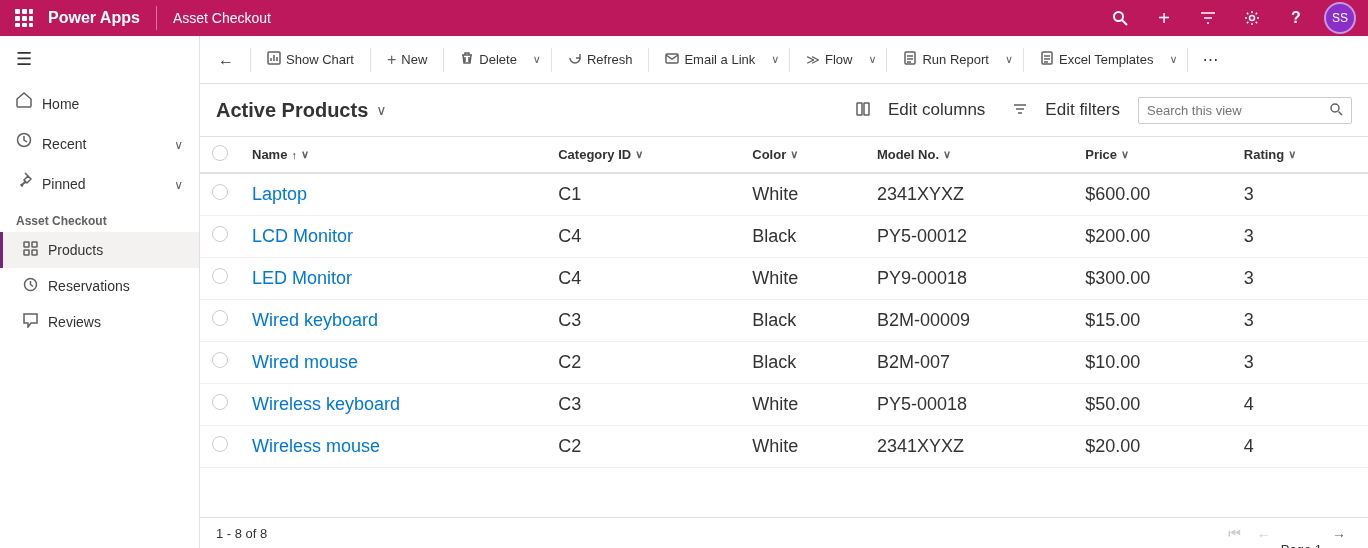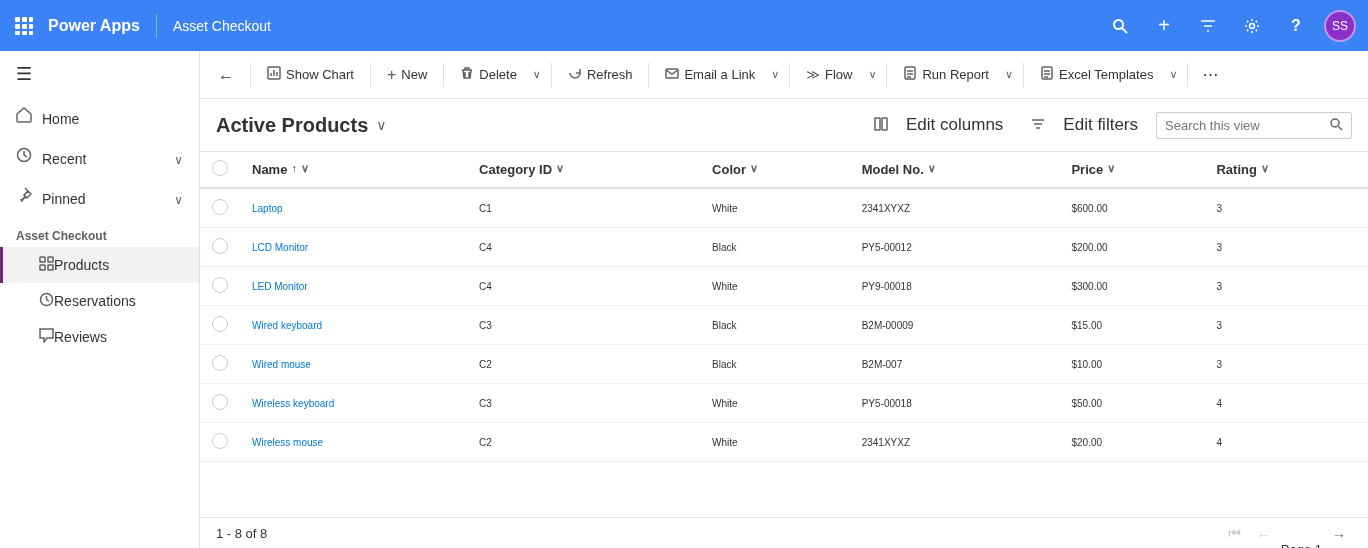--- a/index.html
+++ b/index.html
@@ -1,22 +1,22 @@
 <!DOCTYPE html>
 <html><head>
   <meta charset="utf-8">
   <style>
     * { box-sizing: border-box; margin: 0; padding: 0; }
     body { font-family: 'Segoe UI', sans-serif; font-size: 14px; color: #333; background: #f3f2f1; display: flex; flex-direction: column; height: 548px; overflow: hidden; }
 
     
     .top-nav {
-      background: #3b82f6;
+      background: #be185d;
       color: white;
-      height: 51px;
+      height: 36px;
       display: flex;
       align-items: center;
       padding: 0 12px;
       gap: 12px;
       flex-shrink: 0;
     }
     .top-nav-grid-icon { width: 24px; height: 24px; display: flex; align-items: center; justify-content: center; cursor: pointer; }
     .top-nav-title { font-size: 16px; font-weight: 600; }
     .top-nav-divider { width: 1px; height: 24px; background: rgba(255,255,255,0.4); margin: 0 4px; }
     .top-nav-app-name { font-size: 14px; font-weight: 400; }
@@ -48,22 +48,22 @@
       padding: 10px 16px; cursor: pointer; color: #333;
       font-size: 14px;
     }
     .sidebar-nav-item .nav-icon { font-size: 16px; color: #616161; }
     .sidebar-nav-item .nav-chevron { margin-left: auto; font-size: 12px; color: #616161; }
     .sidebar-section-label {
       padding: 12px 16px 4px 16px;
       font-size: 12px; font-weight: 600; color: #616161;
     }
     .sidebar-sub-item {
-      display: flex; align-items: center; 
-      padding: 9px 16px 9px 36px; cursor: pointer; color: #333;
+      display: flex; align-items: center; gap: 10px;
+      padding: 9px 16px 9px 20px; cursor: pointer; color: #333;
       font-size: 14px; border-left: 3px solid transparent;
     }
     .sidebar-sub-item.active {
       border-left: 3px solid #742774;
       background: #f3f2f1;
       color: #333; font-weight: 500;
     }
     .sidebar-sub-item .sub-icon { font-size: 15px; color: #616161; }
 
     
@@ -102,43 +102,43 @@
     .view-header-actions { margin-left: auto; display: flex; align-items: center; gap: 8px; }
     .view-action-btn {
       display: flex; align-items: center; gap: 18px;
       padding: 6px 10px; cursor: pointer; color: #333;
       font-size: 17px; border-radius: 2px;
     }
     .view-action-btn .va-icon { font-size: 14px; color: #616161; }
     .search-box {
       display: flex; align-items: center;
       border: 1px solid #ccc; border-radius: 2px;
-      padding: 4px 8px; gap: 4px; background: white;
+      padding: 4px 8px; gap: 22px; background: white;
     }
     .search-box input {
       border: none; outline: none; font-size: 13px; color: #333;
       width: 160px; background: transparent;
     }
     .search-box .search-icon { font-size: 14px; color: #616161; }
 
     
     .table-container { flex: 1; overflow-y: auto; }
     table { width: 100%; border-collapse: collapse; }
     thead tr { background: white; border-bottom: 2px solid #e0e0e0; }
     thead th {
       padding: 8px 12px; text-align: left; font-size: 13px;
       font-weight: 600; color: #333; white-space: nowrap;
       border-bottom: 1px solid #e0e0e0;
     }
     thead th:first-child { width: 40px; }
-    thead th .th-inner { display: flex; align-items: flex-start; gap: 4px; cursor: pointer; }
+    thead th .th-inner { display: flex; align-items: center; gap: 4px; cursor: pointer; }
     thead th .sort-icon { font-size: 11px; color: #333; }
     thead th .filter-icon { font-size: 11px; color: #616161; cursor: pointer; }
     tbody tr { border-bottom: 1px solid #f0f0f0; }
-    tbody td { padding: 10px 12px; font-size: 10px; color: #333; }
+    tbody td { padding: 10px 12px; font-size: 18px; color: #333; }
     tbody td.name-cell a { color: #0078d4; text-decoration: none; cursor: pointer; }
     .row-checkbox {
       width: 16px; height: 16px; border: 1px solid #ccc;
       border-radius: 50%; cursor: pointer; display: inline-block;
     }
     .header-checkbox {
       width: 16px; height: 16px; border: 1px solid #ccc;
       border-radius: 50%; cursor: pointer; display: inline-block;
     }
 

